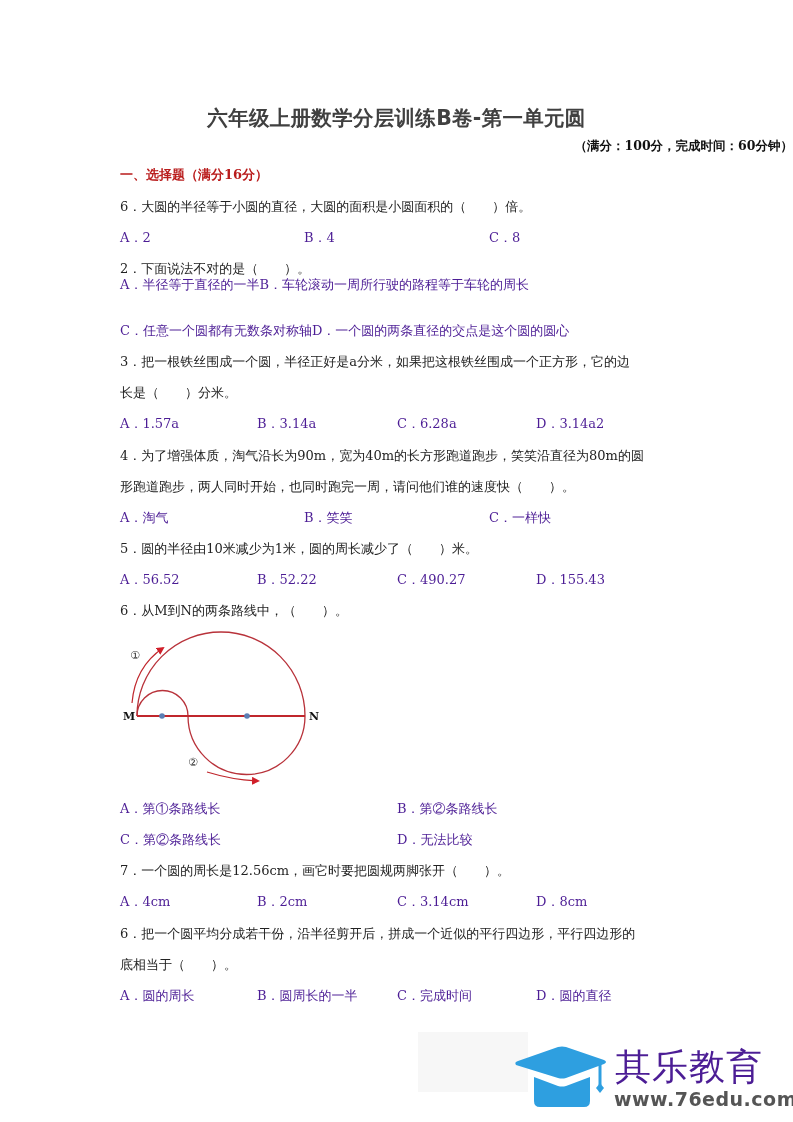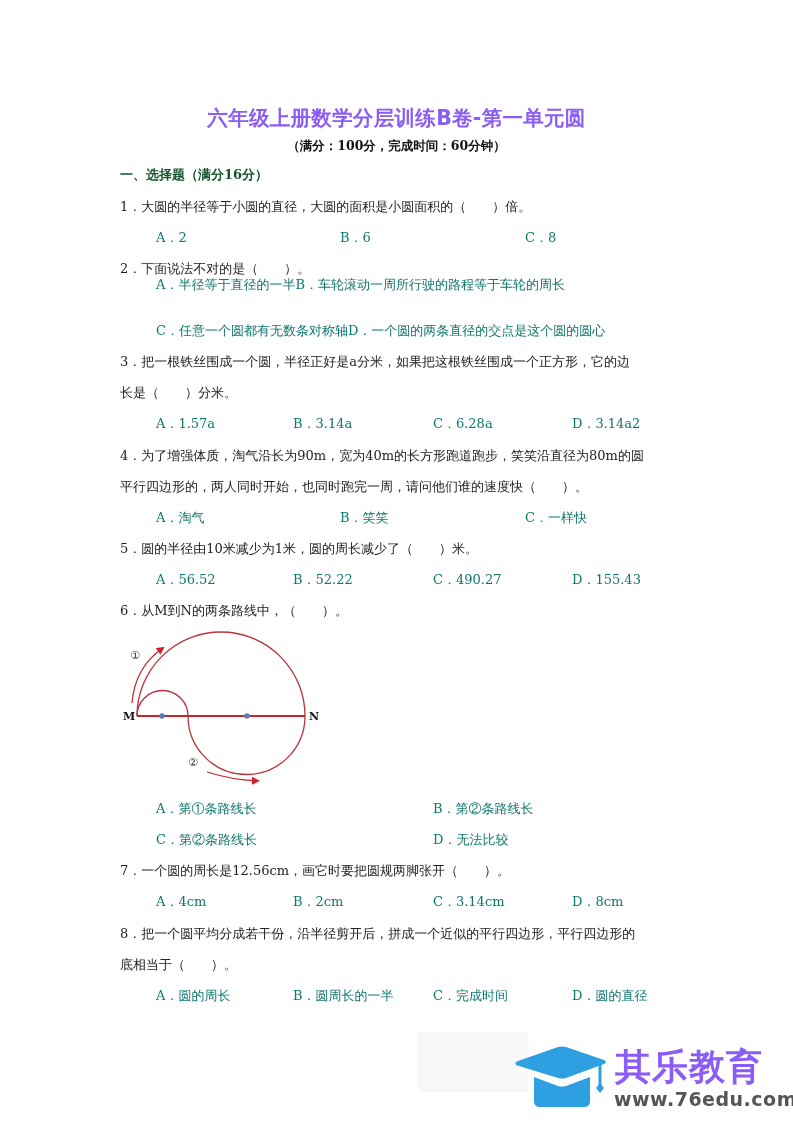--- a/index.html
+++ b/index.html
@@ -1,64 +1,64 @@
 <!DOCTYPE html>
 <html><head>
 <meta charset="utf-8">
 <style>
   html, body { margin: 0; padding: 0; background: #ffffff; }
   body { width: 793px; height: 1122px; position: relative; overflow: hidden;
          font-family: "DejaVu Serif", "Liberation Serif", serif; color: #1a1a1a; }
   .abs { position: absolute; white-space: nowrap; }
   .title { left: 0; width: 793px; top: 104px; text-align: center; font-size: 20.5px;
-           font-weight: bold; color: #8b5cf6; letter-spacing: 0.3px;
+           font-weight: bold; color: #404040; letter-spacing: 0.3px;
            font-family: "DejaVu Sans", "Liberation Sans", sans-serif; }
-  .subtitle { left: 0; width: 793px; top: 138px; text-align: center; font-size: 12.5px; font-weight: bold; color: #111; }
-  .section { left: 120px; top: 166px; font-size: 13px; font-weight: bold; color: #14532d; }
+  .subtitle { left: 0; width: 793px; top: 138px; text-align: right; font-size: 12.5px; font-weight: bold; color: #111; }
+  .section { left: 120px; top: 166px; font-size: 13px; font-weight: bold; color: #b91c1c; }
   .line { font-size: 13px; color: #222; left: 120px; }
-  .opt { font-size: 13px; color: #0f766e; margin-left: 36px; }
+  .opt { font-size: 13px; color: #4c1d95; }
   svg { position: absolute; }
   .logo-bg { position: absolute; left: 418px; top: 1032px; width: 110px; height: 60px; background: #f7f7f7; }
-  .logo-text { position: absolute; left: 615px; top: 1043px; font-size: 36px; font-weight: bold;
-               color: #8b5cf6; font-family: "DejaVu Sans", "Liberation Sans", sans-serif; letter-spacing: 1px; }
+  .logo-text { position: absolute; left: 615px; top: 1043px; font-size: 36px; font-weight: normal;
+               color: #4c1d95; font-family: "DejaVu Sans", "Liberation Sans", sans-serif; letter-spacing: 1px; }
   .logo-url { position: absolute; left: 614px; top: 1088px; font-size: 19px; font-weight: bold;
               color: #555555; font-family: "DejaVu Sans", "Liberation Sans", sans-serif; letter-spacing: 0.5px; }
 </style>
 </head>
 <body>
 
 <div class="abs title">六年级上册数学分层训练B卷-第一单元圆</div>
 <div class="abs subtitle">（满分：100分，完成时间：60分钟）</div>
 <div class="abs section">一、选择题（满分16分）</div>
 
 <div>
-  <div class="abs line" style="top:198px">1．大圆的半径等于小圆的直径，大圆的面积是小圆面积的（　　）倍。</div>
+  <div class="abs line" style="top:198px">6．大圆的半径等于小圆的直径，大圆的面积是小圆面积的（　　）倍。</div>
   <div class="abs opt" style="left:120px;top:229px">A．2</div>
-  <div class="abs opt" style="left:304px;top:229px">B．6</div>
+  <div class="abs opt" style="left:304px;top:229px">B．4</div>
   <div class="abs opt" style="left:489px;top:229px">C．8</div>
 </div>
 
 <div>
   <div class="abs line" style="top:260px">2．下面说法不对的是（　　）。</div>
   <div class="abs opt" style="left:120px;top:276px">A．半径等于直径的一半B．车轮滚动一周所行驶的路程等于车轮的周长</div>
   <div class="abs opt" style="left:120px;top:322px">C．任意一个圆都有无数条对称轴D．一个圆的两条直径的交点是这个圆的圆心</div>
 </div>
 
 <div>
   <div class="abs line" style="top:353px">3．把一根铁丝围成一个圆，半径正好是a分米，如果把这根铁丝围成一个正方形，它的边</div>
   <div class="abs line" style="top:384px">长是（　　）分米。</div>
   <div class="abs opt" style="left:120px;top:415px">A．1.57a</div>
   <div class="abs opt" style="left:257px;top:415px">B．3.14a</div>
   <div class="abs opt" style="left:397px;top:415px">C．6.28a</div>
   <div class="abs opt" style="left:536px;top:415px">D．3.14a2</div>
 </div>
 
 <div>
   <div class="abs line" style="top:447px">4．为了增强体质，淘气沿长为90m，宽为40m的长方形跑道跑步，笑笑沿直径为80m的圆</div>
-  <div class="abs line" style="top:478px">平行四边形的，两人同时开始，也同时跑完一周，请问他们谁的速度快（　　）。</div>
+  <div class="abs line" style="top:478px">形跑道跑步，两人同时开始，也同时跑完一周，请问他们谁的速度快（　　）。</div>
   <div class="abs opt" style="left:120px;top:509px">A．淘气</div>
   <div class="abs opt" style="left:304px;top:509px">B．笑笑</div>
   <div class="abs opt" style="left:489px;top:509px">C．一样快</div>
 </div>
 
 <div>
   <div class="abs line" style="top:540px">5．圆的半径由10米减少为1米，圆的周长减少了（　　）米。</div>
   <div class="abs opt" style="left:120px;top:571px">A．56.52</div>
   <div class="abs opt" style="left:257px;top:571px">B．52.22</div>
   <div class="abs opt" style="left:397px;top:571px">C．490.27</div>
@@ -104,21 +104,21 @@
 
 <div>
   <div class="abs line" style="top:862px">7．一个圆的周长是12.56cm，画它时要把圆规两脚张开（　　）。</div>
   <div class="abs opt" style="left:120px;top:893px">A．4cm</div>
   <div class="abs opt" style="left:257px;top:893px">B．2cm</div>
   <div class="abs opt" style="left:397px;top:893px">C．3.14cm</div>
   <div class="abs opt" style="left:536px;top:893px">D．8cm</div>
 </div>
 
 <div>
-  <div class="abs line" style="top:925px">8．把一个圆平均分成若干份，沿半径剪开后，拼成一个近似的平行四边形，平行四边形的</div>
+  <div class="abs line" style="top:925px">6．把一个圆平均分成若干份，沿半径剪开后，拼成一个近似的平行四边形，平行四边形的</div>
   <div class="abs line" style="top:956px">底相当于（　　）。</div>
   <div class="abs opt" style="left:120px;top:987px">A．圆的周长</div>
   <div class="abs opt" style="left:257px;top:987px">B．圆周长的一半</div>
   <div class="abs opt" style="left:397px;top:987px">C．完成时间</div>
   <div class="abs opt" style="left:536px;top:987px">D．圆的直径</div>
 </div>
 
 <div>
   <div class="logo-bg"></div>
   <svg width="100" height="70" style="left:512px;top:1043px" viewBox="0 0 100 70">

